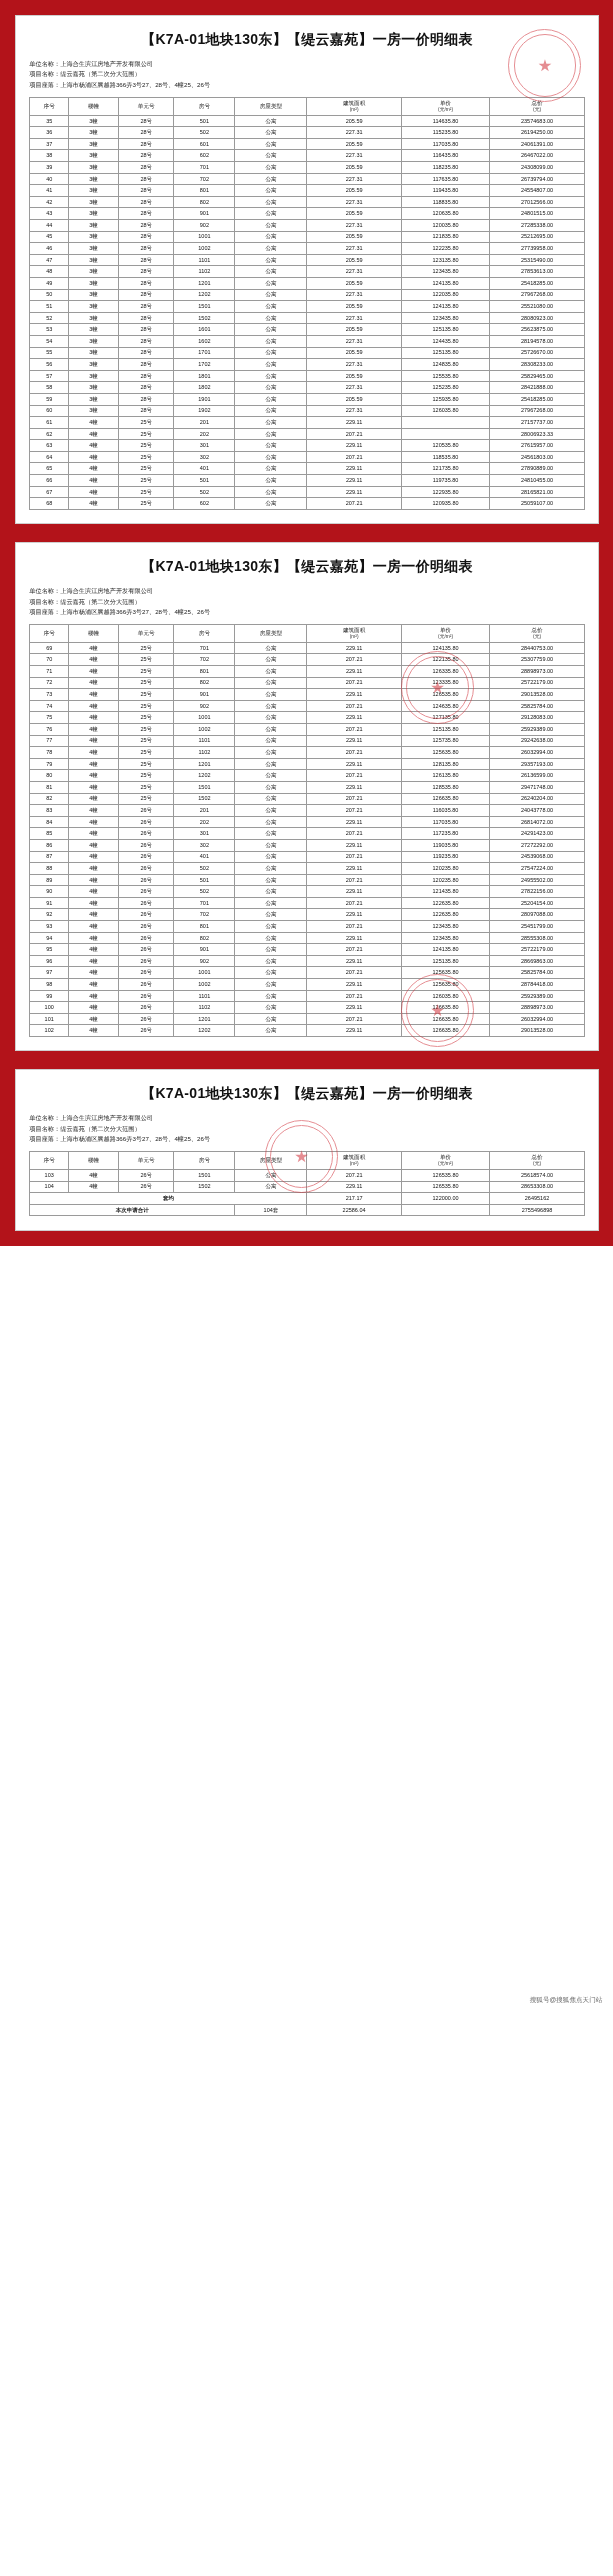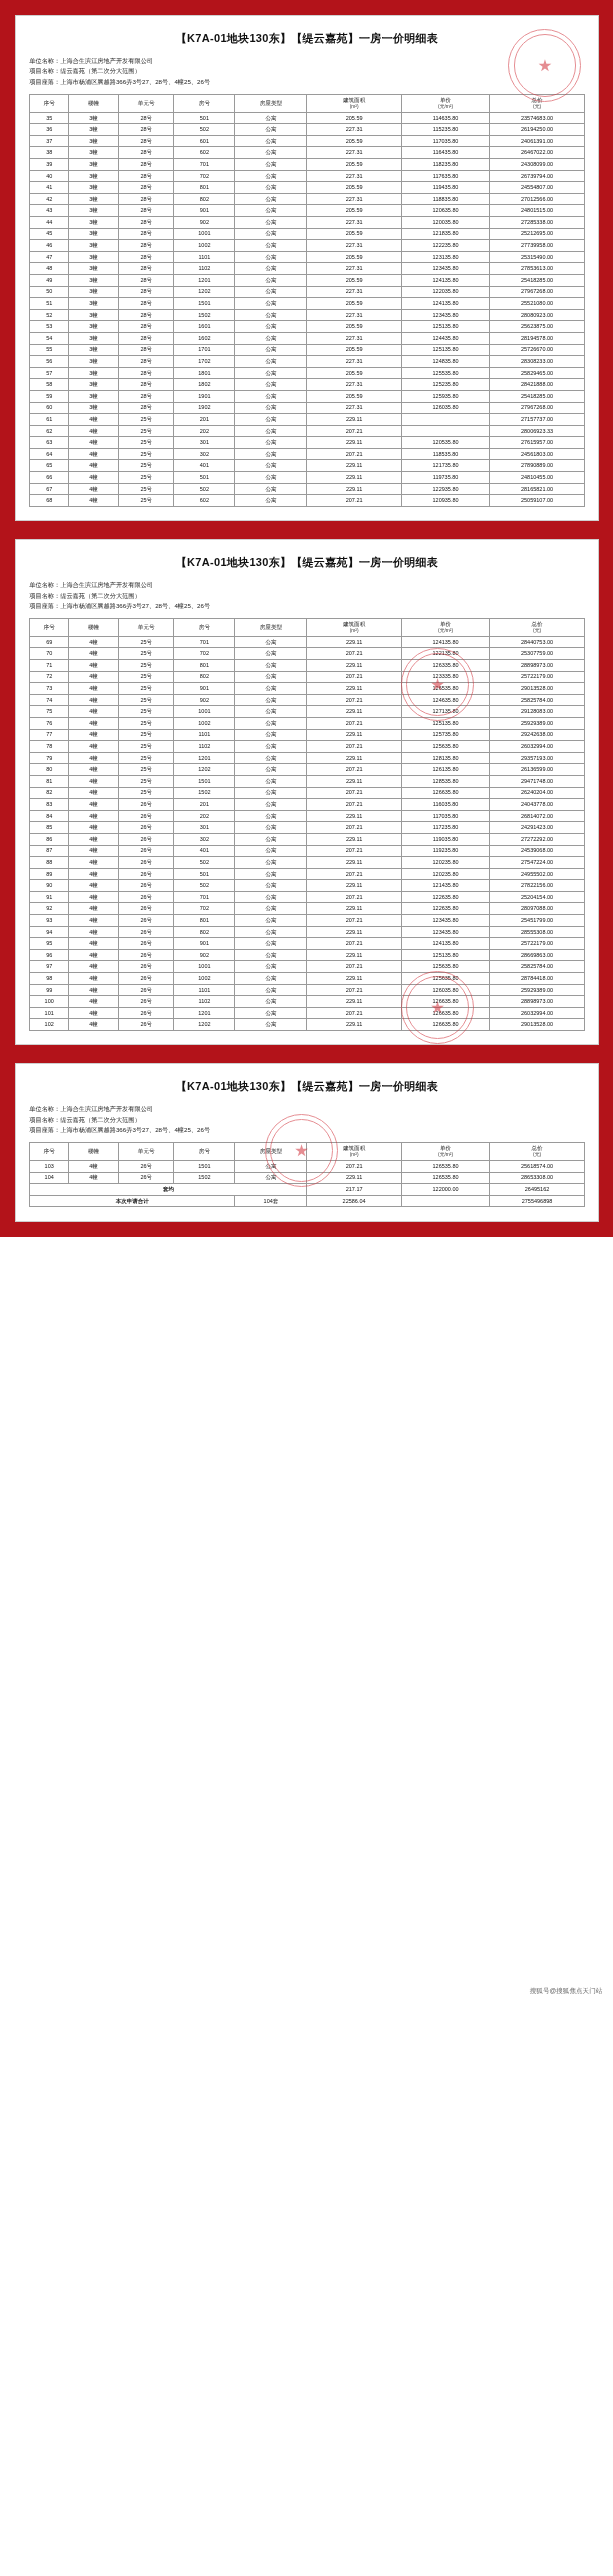--- a/index.html
+++ b/index.html
@@ -23,21 +23,21 @@
   .sheet{
     background:#ffffff;
     border:0.8px solid #cfcfcf;
     box-sizing:border-box;
     padding:11.6px 13.3px 13.3px 13.3px;
     position:relative;
     overflow:hidden;
   }
   .doc-title{
     text-align:center;
-    font-size:11px;
+    font-size:14px;
     font-weight:bold;
     color:#111;
     letter-spacing:0.3px;
     margin:3.3px 0 10px 0;
   }
   .meta{
     font-size:6.2px;
     color:#222;
     line-height:1.7;
     margin-bottom:6.6px;

